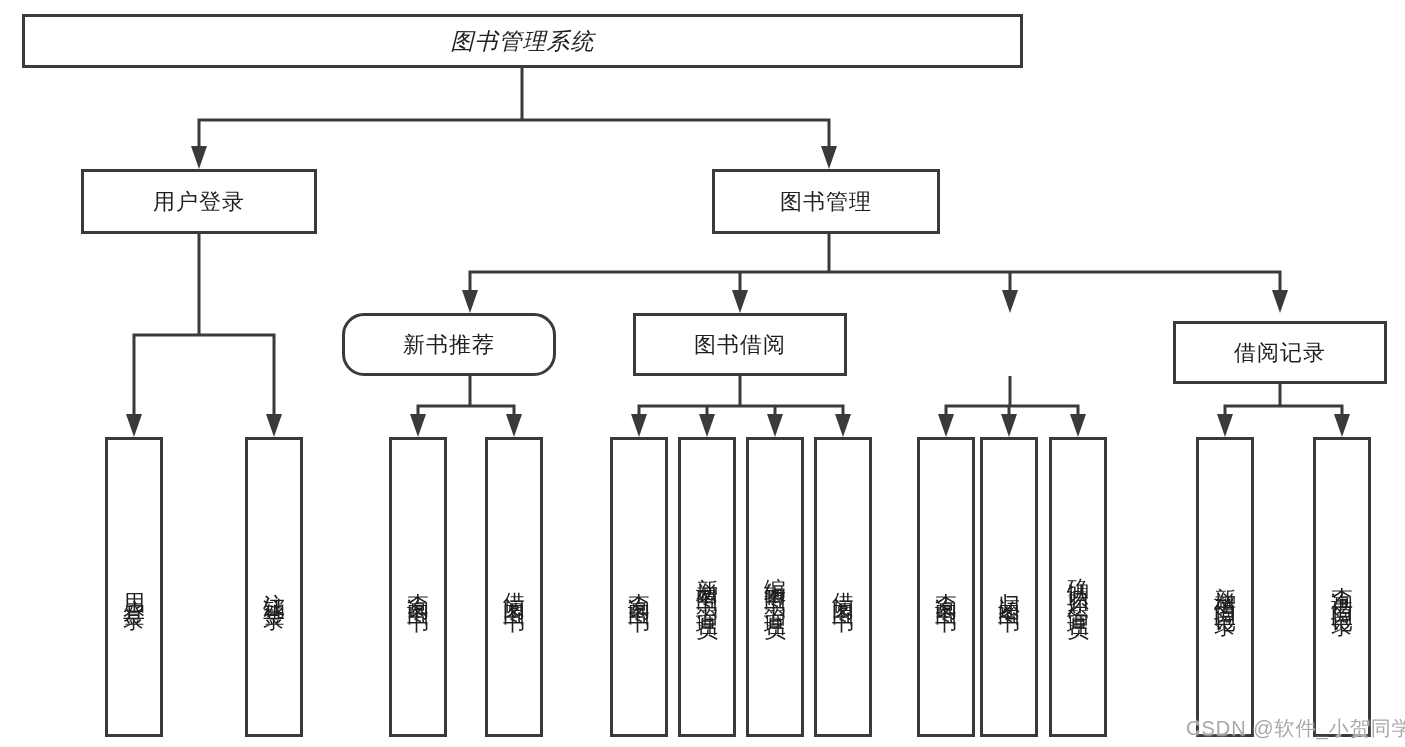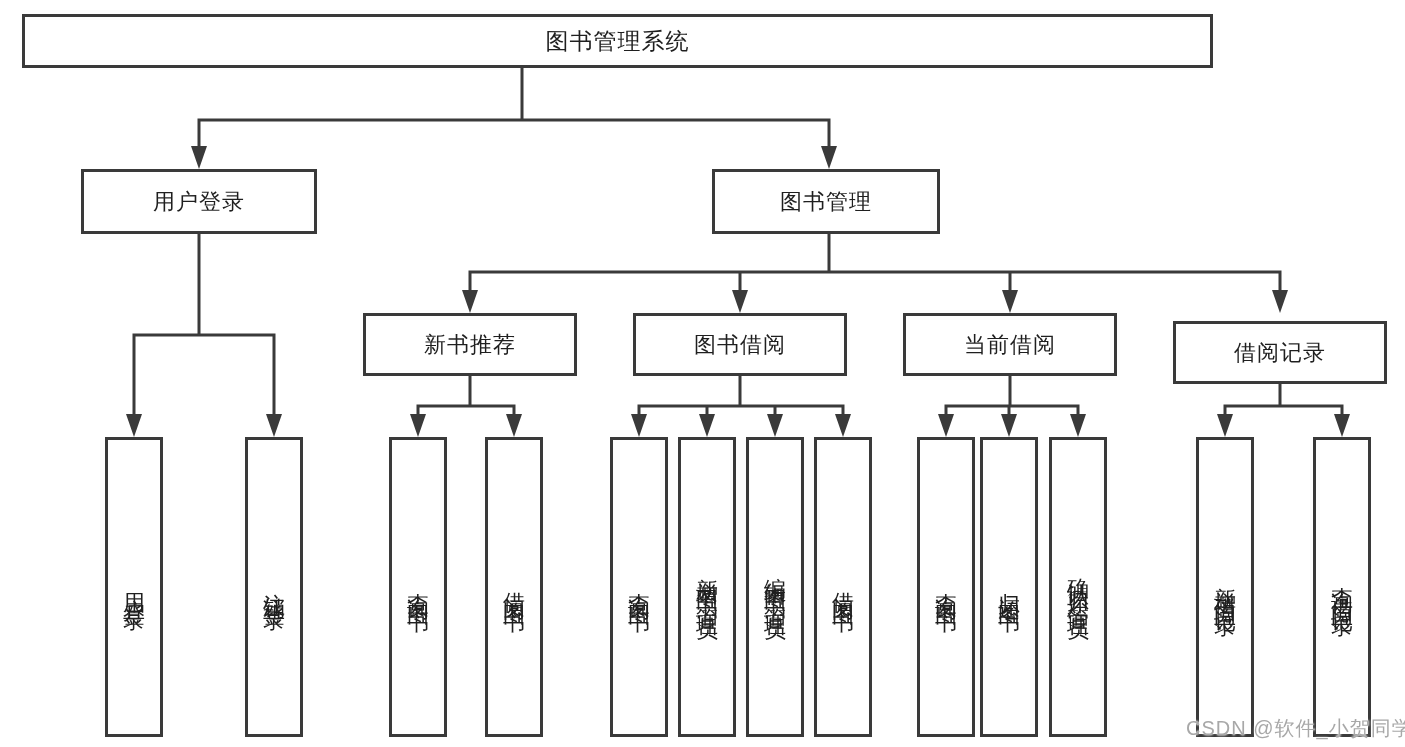--- a/index.html
+++ b/index.html
@@ -34,26 +34,26 @@
     display:flex;
     align-items:center;
     justify-content:center;
     z-index:2;
   }
   .hlabel{
     font-size:22px;
     letter-spacing:1px;
     white-space:nowrap;
   }
-  .root-node{left:22px;top:14px;width:1191px;height:54px;}
+  .root-node{left:22px;top:14px;width:1001px;height:54px;font-style:italic;}
   .root-node .hlabel{font-size:23px;}
   .n-user-login{left:81px;top:169px;width:236px;height:65px;}
   .n-book-mgmt{left:712px;top:169px;width:228px;height:65px;}
   .n-l3{top:313px;width:214px;height:63px;}
-  .n-new-book{left:363px;}
+  .n-new-book{left:342px;border-radius:22px;}
   .n-borrow{left:633px;font-family:Liberation Mono, monospace;}
   .n-current{left:903px;}
   .n-records{left:1173px;margin-top:8px;}
   .leaf{
     top:437px;
     width:58px;
     height:300px;
   }
   .vtext{
     writing-mode:vertical-rl;
@@ -139,23 +139,20 @@
   <div class="node n-book-mgmt">
     <span class="hlabel">图书管理</span>
   </div>
 
   <div class="node n-l3 n-new-book">
     <span class="hlabel">新书推荐</span>
   </div>
   <div class="node n-l3 n-borrow">
     <span class="hlabel">图书借阅</span>
   </div>
-  <div class="node n-l3 n-current">
-    <span class="hlabel">当前借阅</span>
-  </div>
   <div class="node n-l3 n-records">
     <span class="hlabel">借阅记录</span>
   </div>
 
   <div class="node leaf" style="left:105px">
     <span class="vtext">用户登录</span>
   </div>
   <div class="node leaf" style="left:245px">
     <span class="vtext">注销登录</span>
   </div>

